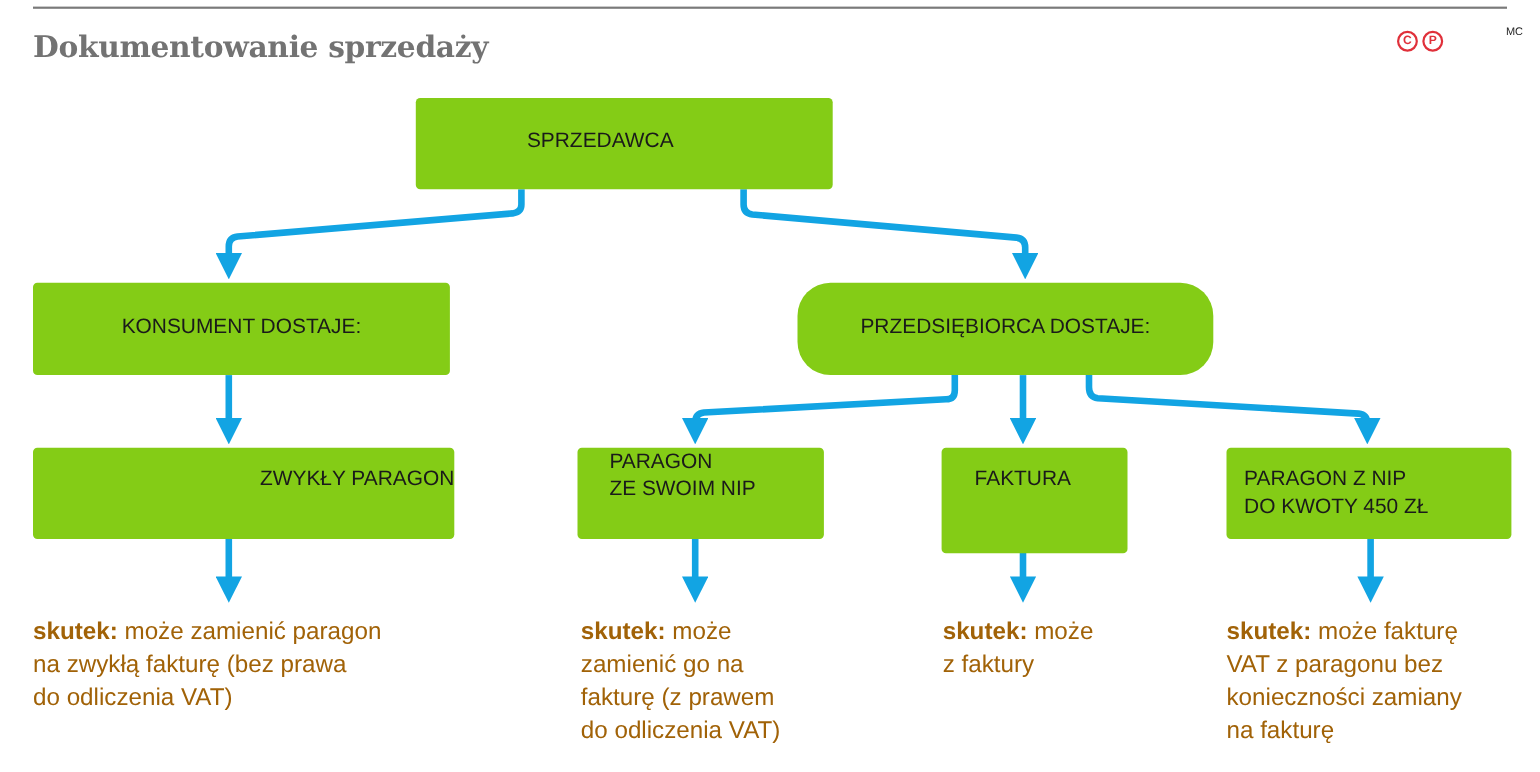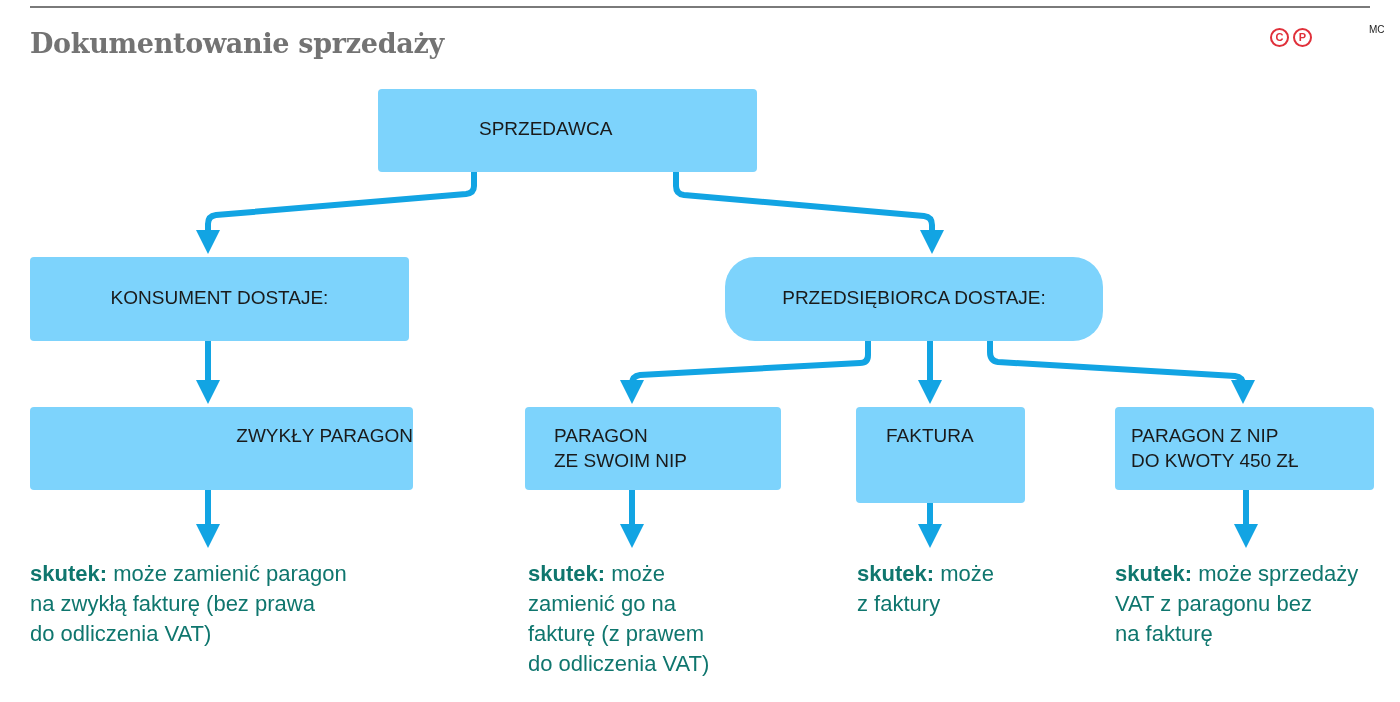--- a/index.html
+++ b/index.html
@@ -2,24 +2,24 @@
 <html><head>
 <meta charset="utf-8">
 <style>
   html, body { margin:0; padding:0; background:#ffffff; }
   body { width:1400px; height:702px; position:relative; overflow:hidden; font-family:"DejaVu Sans", sans-serif; color:#1a1a1a; }
   .rule { position:absolute; left:30px; top:6px; width:1340px; height:2px; background:#7a7a7a; }
   .title { position:absolute; left:30px; top:28px; font-family:"DejaVu Serif", serif; font-weight:bold; font-size:27px; letter-spacing:-0.3px; color:#737373; }
   .marks { position:absolute; left:1270px; top:28px; display:flex; gap:4px; }
   .mark { width:15px; height:15px; border:2px solid #e0303a; border-radius:50%; color:#e0303a; font-size:11px; font-weight:bold; line-height:15px; text-align:center; font-family:"Liberation Sans", sans-serif; }
   .author { position:absolute; left:1340px; top:24px; font-size:10px; color:#222; font-family:"Liberation Sans", sans-serif;margin-left:29px; }
-  .box { position:absolute; background:#7dd3fc; border-radius:4px; box-sizing:border-box; font-family:"Liberation Sans", sans-serif; font-size:19px; color:#1a1a1a; line-height:25px; }
+  .box { position:absolute; background:#84cc16; border-radius:4px; box-sizing:border-box; font-family:"Liberation Sans", sans-serif; font-size:19px; color:#1a1a1a; line-height:25px; }
   .box .lbl { display:block; }
   .center { display:flex; align-items:center; justify-content:center; text-align:center; }
-  .result { position:absolute; font-family:"Liberation Sans", sans-serif; font-size:22px; line-height:30px; color:#0f766e; }
+  .result { position:absolute; font-family:"Liberation Sans", sans-serif; font-size:22px; line-height:30px; color:#a16207; }
   .result b { font-weight:bold; }
   svg.arrows { position:absolute; left:0; top:0; }
 </style>
 </head>
 <body>
 
 <div class="rule"></div>
 <div class="title">Dokumentowanie sprzedaży</div>
 <div class="marks">
   <div class="mark">C</div>
@@ -56,21 +56,21 @@
 </div>
 
 <div class="box center" style="left:725px;top:257px;width:378px;height:84px;padding-bottom:4px;border-radius:30px;">
   <span class="lbl">PRZEDSIĘBIORCA DOSTAJE:</span>
 </div>
 
 <div class="box" style="left:30px;top:407px;width:383px;height:83px;padding-top:16px;text-align:right;">
   <span class="lbl">ZWYKŁY PARAGON</span>
 </div>
 
-<div class="box" style="left:525px;top:407px;width:256px;height:83px;padding-top:16px;padding-left:29px;">
+<div class="box" style="left:525px;top:407px;width:224px;height:83px;padding-top:0;padding-left:29px;">
   <span class="lbl">PARAGON</span>
   <span class="lbl">ZE SWOIM NIP</span>
 </div>
 
 <div class="box" style="left:856px;top:407px;width:169px;height:96px;padding-top:16px;padding-left:30px;">
   <span class="lbl">FAKTURA</span>
 </div>
 
 <div class="box" style="left:1115px;top:407px;width:259px;height:83px;padding-top:16px;padding-left:16px;">
   <span class="lbl">PARAGON Z NIP</span>
@@ -89,16 +89,17 @@
   <div>fakturę (z prawem</div>
   <div>do odliczenia VAT)</div>
 </div>
 
 <div class="result" style="left:857px;top:559px;">
   <div><b>skutek:</b><span> może</span></div>
   <div>z faktury</div>
 </div>
 
 <div class="result" style="left:1115px;top:559px;">
-  <div><b>skutek:</b><span> może sprzedaży</span></div>
+  <div><b>skutek:</b><span> może fakturę</span></div>
   <div>VAT z paragonu bez</div>
+  <div>konieczności zamiany</div>
   <div>na fakturę</div>
 </div>
 
 </body></html>

